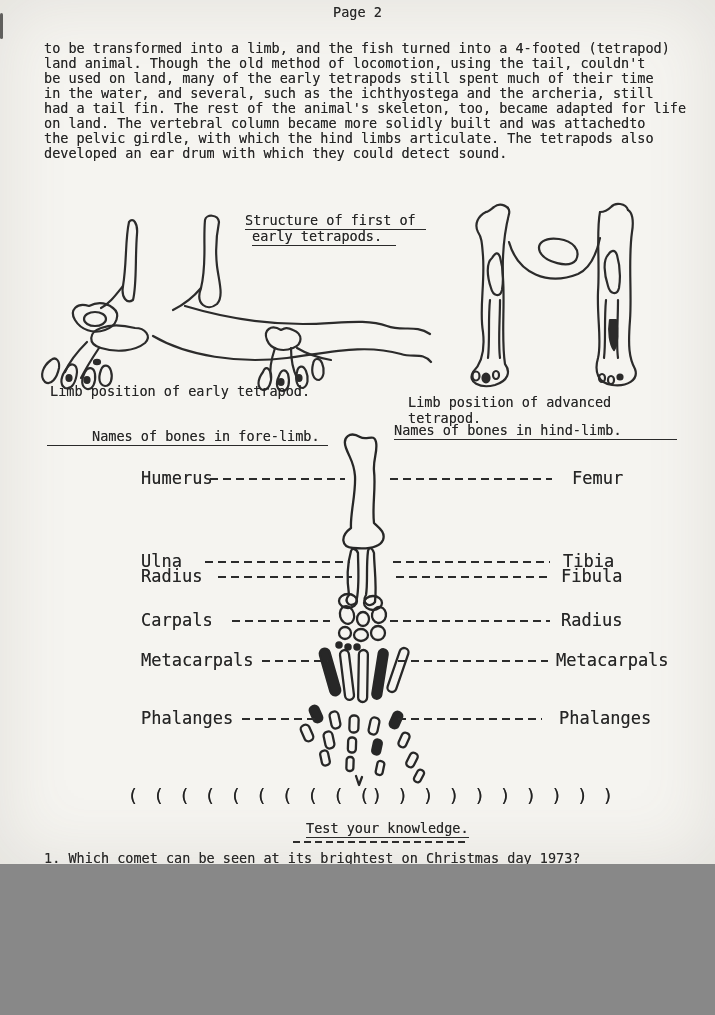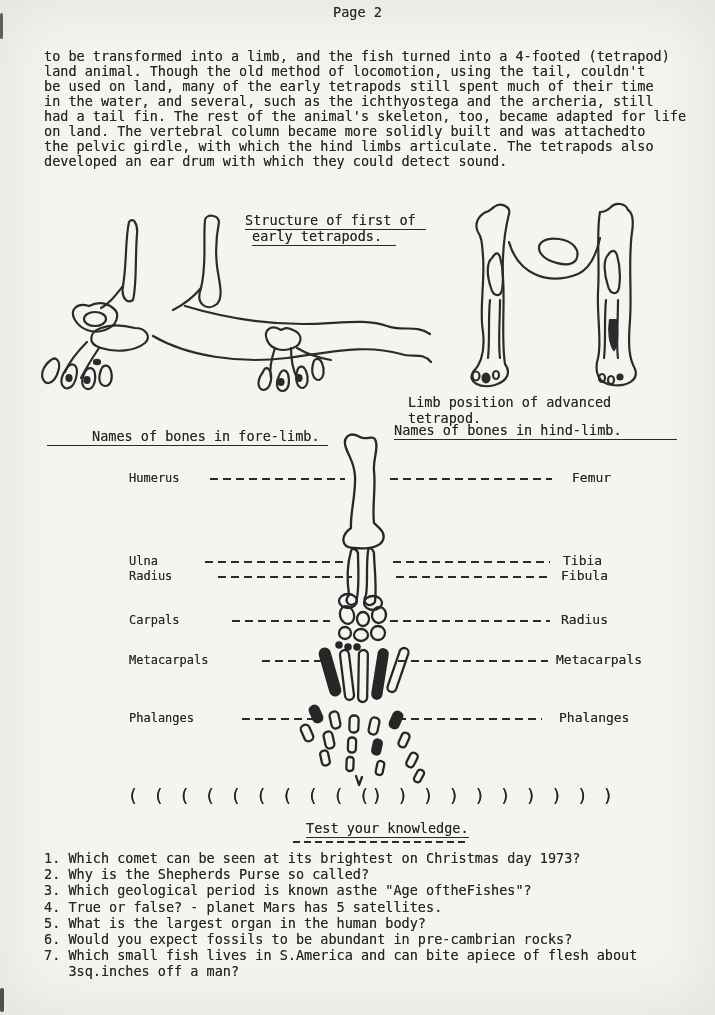--- a/index.html
+++ b/index.html
@@ -1,59 +1,59 @@
 <!DOCTYPE html>
 <html><head>
 <meta charset="utf-8">
 <style>
   html,body{margin:0;padding:0;background:#888;}
   .page{
     position:relative;
-    width:715px;height:1015px;
+    width:715px;height:864px;
     background:#f5f4f0;
     font-family:"DejaVu Sans Mono","Liberation Mono",monospace;
     color:#262626;
     overflow:hidden;
     text-decoration:underline;
   }
   .page::after{
     content:"";position:absolute;inset:0;pointer-events:none;
     box-shadow:inset 0 0 70px rgba(110,105,95,0.14);
   }
   .ink{ text-shadow:0 0 0.5px rgba(20,20,20,0.55); }
   .t13{ font-size:13.5px; line-height:15px; }
   .pre{ white-space:pre; }
   .abs{ position:absolute; }
   .u{ border-bottom:1.6px solid #2a2a2a; padding-bottom:1px; }
   .center{ left:0;right:0;text-align:center; }
 
   .page-number{ top:5px; }
   .doc-title{ left:30px; top:22px; }
-  .paragraph-1{ left:44px; top:41px;margin-top:8px; }
+  .paragraph-1{ left:44px; top:41px; }
   .paragraph-2{ left:44px; top:158px; }
 
   .structure-heading-1{ left:245px; top:213px; }
   .structure-heading-1 .u{ padding-right:10px; }
   .structure-heading-2{ left:252px; top:229px; }
   .structure-heading-2 .u{ padding-right:14px; }
 
   .early-figure{ left:35px; top:212px; }
   .early-caption{ left:50px; top:384px; }
   .advanced-figure{ left:448px; top:200px; }
   .advanced-caption{ left:408px; top:394px; line-height:16px; }
 
   .forelimb-heading{ left:47px; top:429px; }
   .forelimb-heading .u{ padding-right:8px;padding-left:45px; }
   .hindlimb-heading{ left:394px; top:423px; }
   .hindlimb-heading .u{ padding-right:55px; }
 
   .bone-figure{ left:290px; top:430px; }
 
-  .bl{ position:absolute; left:129px; font-size:12px; line-height:14px; }
-  .br{ position:absolute; font-size:13px; line-height:14px; }
+  .bl{ position:absolute; left:141px; font-size:17px; line-height:14px; }
+  .br{ position:absolute; font-size:17px; line-height:14px; }
   .dash{
     position:absolute;height:2px;
     background:repeating-linear-gradient(90deg,#2b2b2b 0 8px,transparent 8px 13px);
   }
   .row-humerus{top:471px}     .d-hum-l{top:478px;left:210px;width:135px} .d-hum-r{top:478px;left:390px;width:162px} .lbl-femur{top:471px;left:572px}
   .row-ulna{top:554px}        .d-uln-l{top:561px;left:205px;width:145px} .d-uln-r{top:561px;left:393px;width:157px} .lbl-tibia{top:554px;left:563px}
   .row-radius{top:569px}      .d-rad-l{top:576px;left:218px;width:134px} .d-rad-r{top:576px;left:396px;width:156px} .lbl-fibula{top:569px;left:561px}
   .row-carpals{top:613px}     .d-car-l{top:620px;left:232px;width:98px}  .d-car-r{top:620px;left:390px;width:160px} .lbl-tarsals{top:613px;left:561px}
   .row-metacarpals{top:653px} .d-met-l{top:660px;left:262px;width:66px}  .d-met-r{top:660px;left:398px;width:150px} .lbl-metacarpals2{top:653px;left:556px}
   .row-phalanges{top:711px}   .d-pha-l{top:718px;left:242px;width:74px}  .d-pha-r{top:718px;left:398px;width:144px} .lbl-phalanges2{top:711px;left:559px}
@@ -119,20 +119,21 @@
     <path d="M240,136 C236,148 234,158 236,166"></path>
     <path d="M256,136 C256,148 258,158 262,166"></path>
     <path d="M228,160 C222,168 222,176 228,178 C234,178 237,170 236,162 C234,155 230,154 228,160 Z"></path>
     <path d="M244,164 C240,172 242,179 248,179 C254,178 255,170 253,162 C250,156 246,158 244,164 Z"></path>
     <path d="M262,160 C260,168 262,176 268,176 C273,174 274,166 271,159 C268,152 263,154 262,160 Z"></path>
     <path d="M278,152 C276,160 278,168 284,168 C289,166 290,158 287,151 C284,145 279,146 278,152 Z"></path>
     <ellipse cx="246" cy="170" rx="2.5" ry="3" fill="#1b1b1b"></ellipse>
     <ellipse cx="264" cy="166" rx="2.5" ry="3" fill="#1b1b1b"></ellipse>
     <path d="M262,136 C272,142 284,146 296,148"></path>
   </svg>
+  <div class="abs t13 ink early-caption">Limb position of early tetrapod.</div>
 
   <svg class="abs sketch advanced-figure" width="218" height="196" viewBox="0 0 218 196" fill="none" stroke="#1b1b1b" stroke-width="2.2" stroke-linecap="round" stroke-linejoin="round" opacity="0.92">
     <path d="M38,12 C30,16 26,24 30,32 C34,38 34,44 35,56 C37,84 31,110 35,132 C37,150 33,164 25,172 C19,182 32,189 47,185 C60,181 63,172 57,164 C53,138 57,106 55,78 C54,52 57,30 61,14"></path>
     <path d="M61,14 C63,6 52,2 46,7 C42,10 40,12 38,12"></path>
     <path d="M44,58 C38,63 39,76 43,88 C45,96 52,98 54,90 C56,77 54,64 52,57 C50,51 47,53 44,58 Z"></path>
     <path d="M42,100 C40,118 42,140 40,158"></path>
     <path d="M52,100 C52,120 50,142 52,158"></path>
     <ellipse cx="28" cy="176" rx="3.5" ry="4.5"></ellipse>
     <ellipse cx="38" cy="178" rx="3.5" ry="4.5" fill="#1b1b1b"></ellipse>
     <ellipse cx="48" cy="175" rx="3" ry="4"></ellipse>

